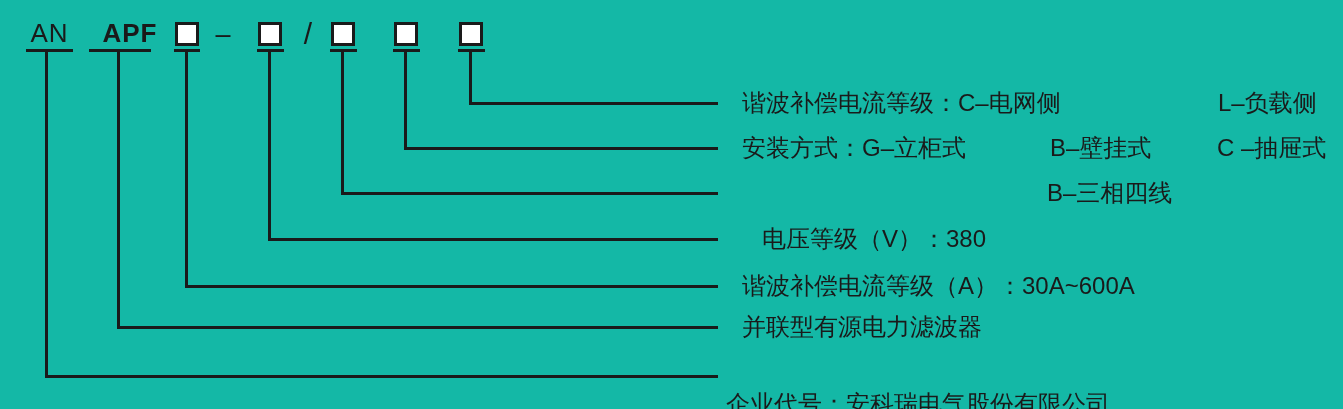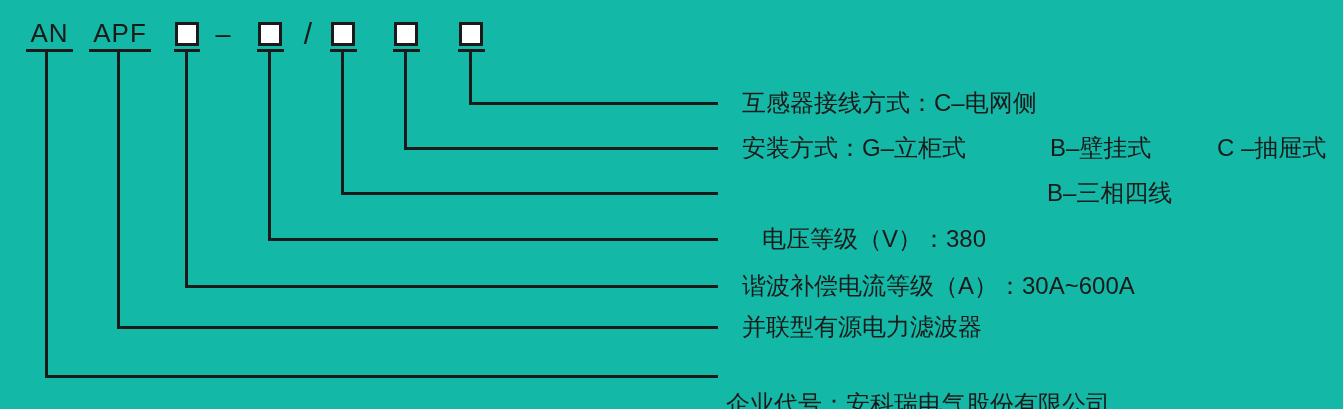--- a/index.html
+++ b/index.html
@@ -60,21 +60,21 @@
     white-space: nowrap;
     color: #1a1a1a;
   }
 </style>
 </head>
 <body>
 
 <div class="canvas">
 
   <span class="code" style="left:26px;width:47px;">AN</span>
-  <span class="code" style="left:89px;width:62px;">APF</span>
+  <span class="code" style="left:99px;width:62px;font-weight:bold;">APF</span>
 
   <div class="digit-box" style="left:175px;"></div>
   <span class="sep" style="left:208px;width:30px;top:19px;">–</span>
   <div class="digit-box" style="left:258px;"></div>
   <span class="sep" style="left:296px;width:24px;top:19px;font-size:30px;">/</span>
   <div class="digit-box" style="left:331px;"></div>
   <div class="digit-box" style="left:394px;"></div>
   <div class="digit-box" style="left:459px;"></div>
 
   <div class="stroke h3" style="left:26px;top:49px;width:47px;"></div>
@@ -94,21 +94,22 @@
   <div class="stroke w3" style="left:469px;top:49px;height:56px;"></div>
 
   <div class="stroke h3" style="left:469px;top:102px;width:249px;"></div>
   <div class="stroke h3" style="left:404px;top:147px;width:314px;"></div>
   <div class="stroke h3" style="left:341px;top:192px;width:377px;"></div>
   <div class="stroke h3" style="left:268px;top:238px;width:450px;"></div>
   <div class="stroke h3" style="left:185px;top:285px;width:533px;"></div>
   <div class="stroke h3" style="left:117px;top:326px;width:601px;"></div>
   <div class="stroke h3" style="left:45px;top:375px;width:673px;"></div>
 
-  <span class="label-seg" style="left:742px;top:87px;">互感器接线方式：C–电网侧</span>
+  <span class="label-seg" style="left:742px;top:87px;">谐波补偿电流等级：C–电网侧</span>
+  <span class="label-seg" style="left:1218px;top:87px;">L–负载侧</span>
 
   <span class="label-seg" style="left:1050px;top:132px;">B–壁挂式</span>
   <span class="label-seg" style="left:742px;top:132px;">安装方式：G–立柜式</span>
   <span class="label-seg" style="left:1217px;top:132px;">C –抽屉式</span>
 
   <span class="label-seg" style="left:1047px;top:177px;">B–三相四线</span>
 
   <span class="label-seg" style="left:742px;top:223px;margin-left:20px;">电压等级（V）：380</span>
 
   <span class="label-seg" style="left:742px;top:270px;">谐波补偿电流等级（A）：30A~600A</span>

